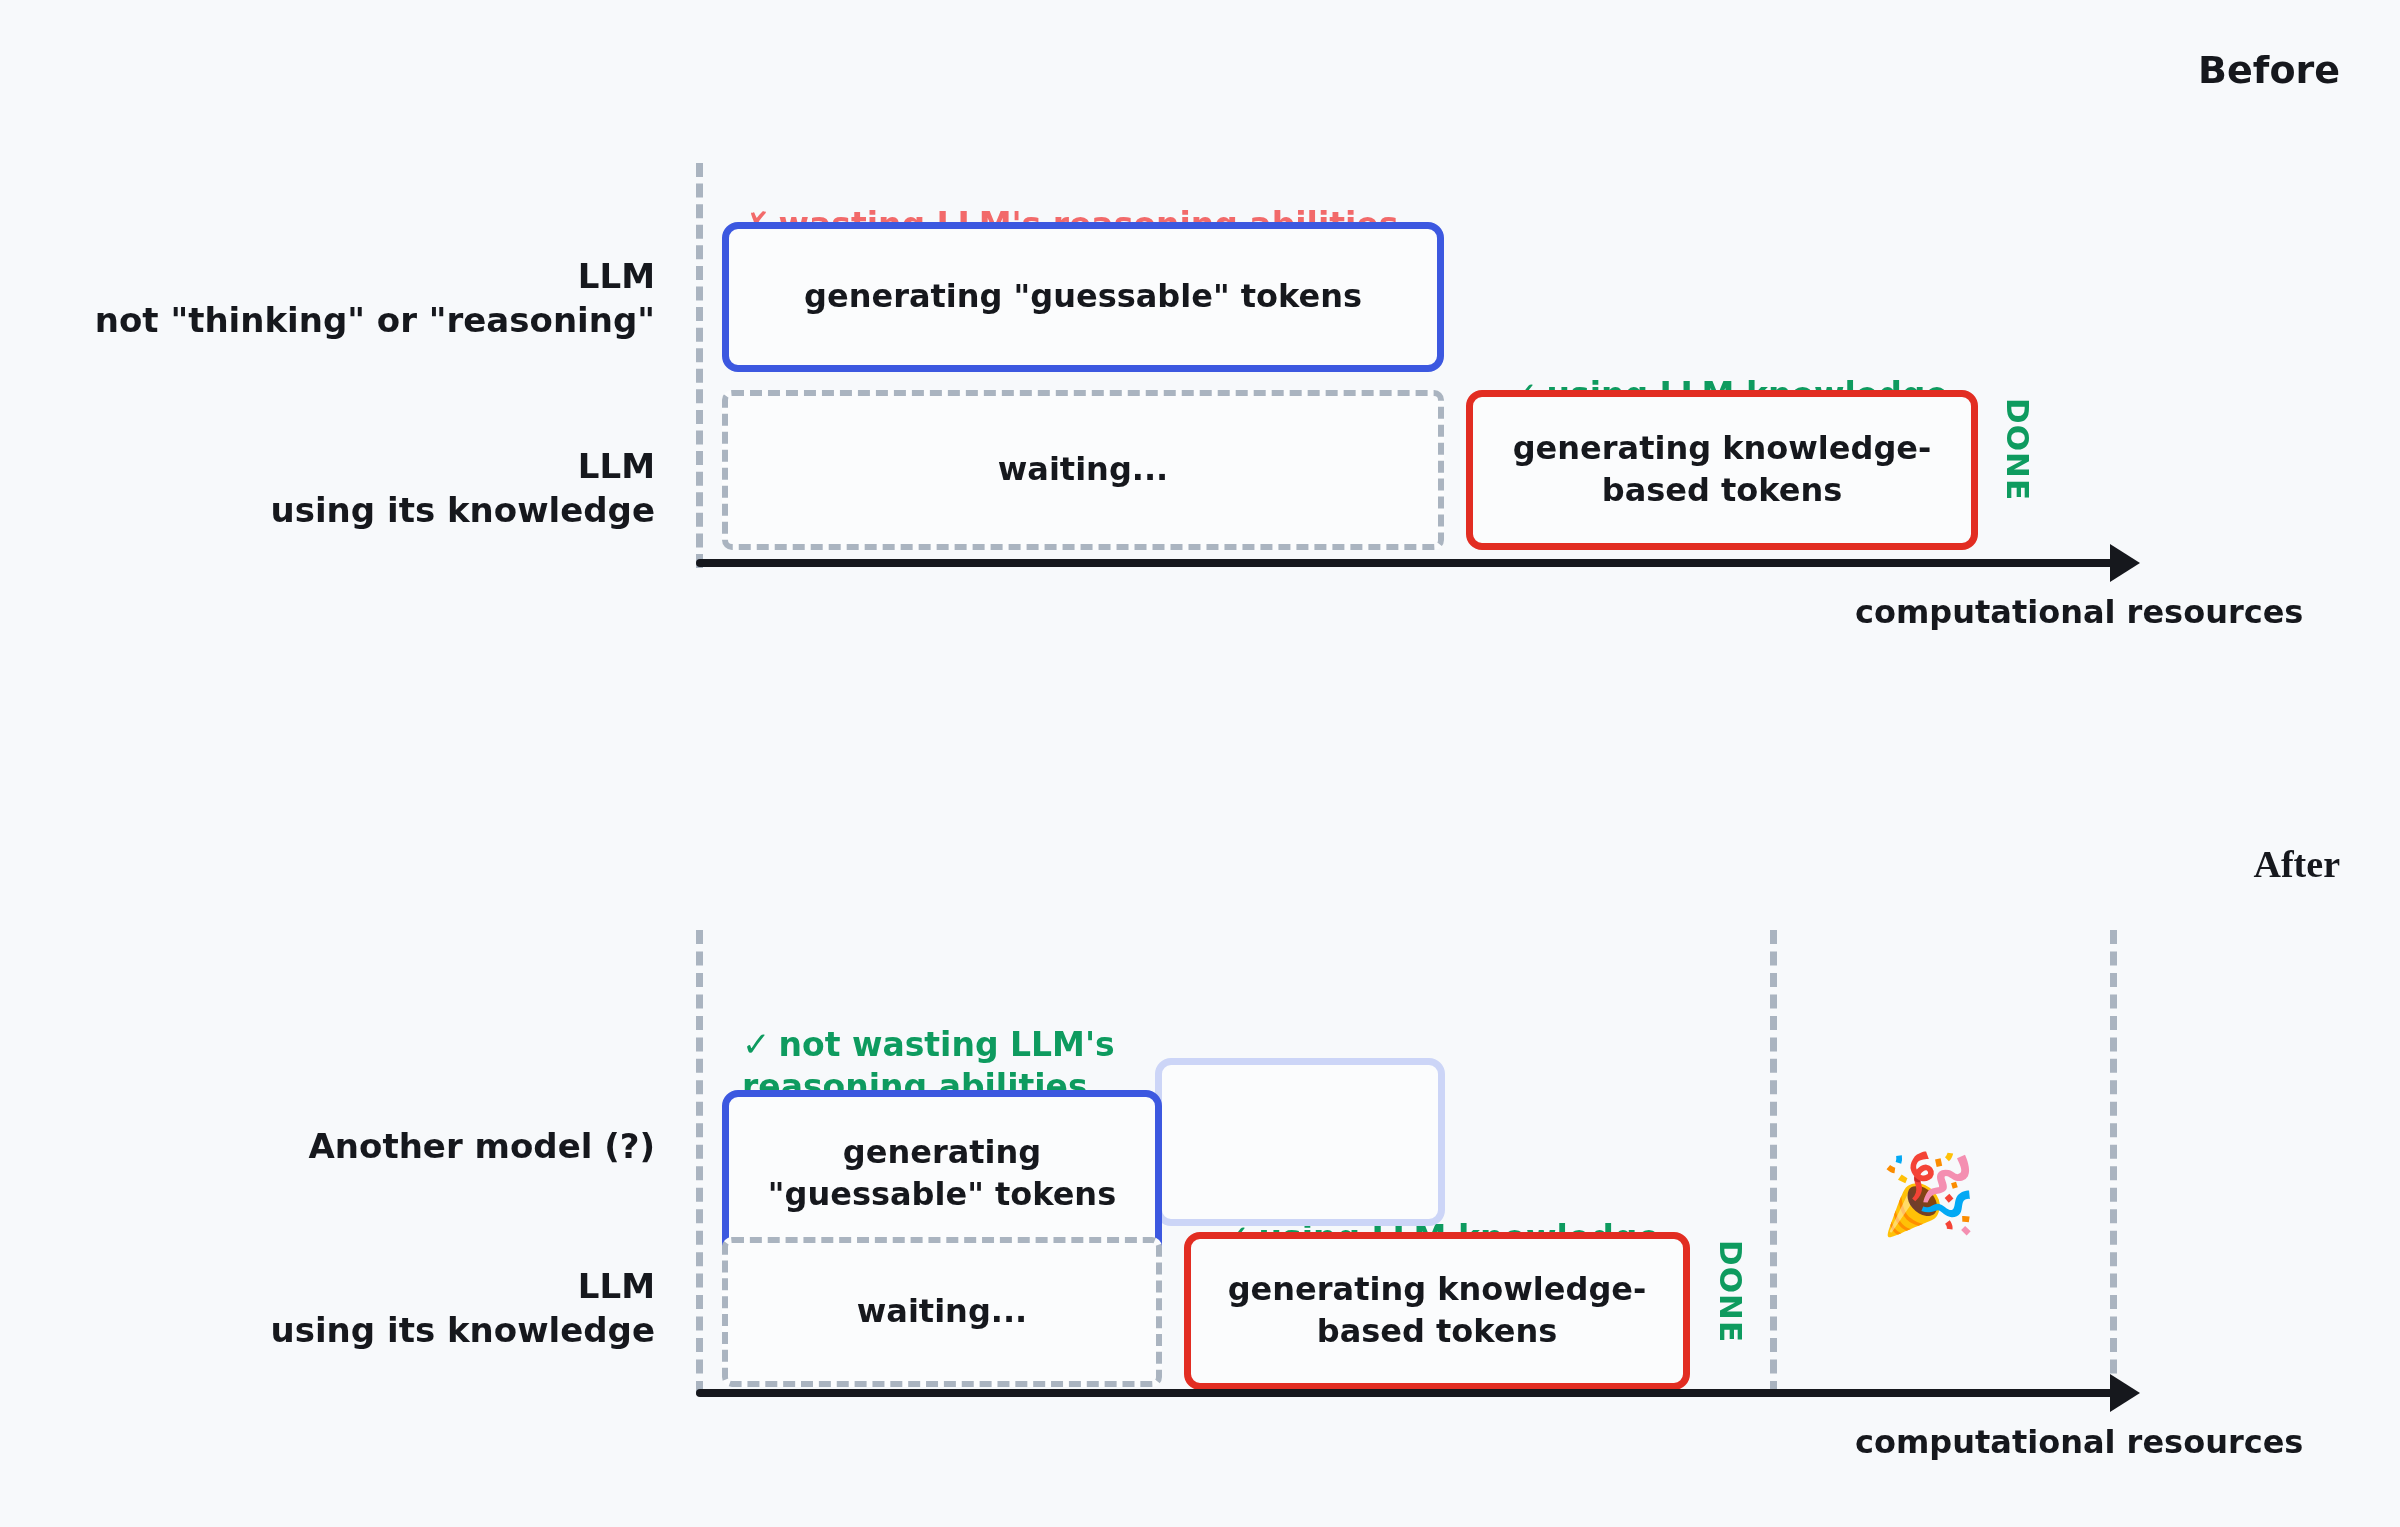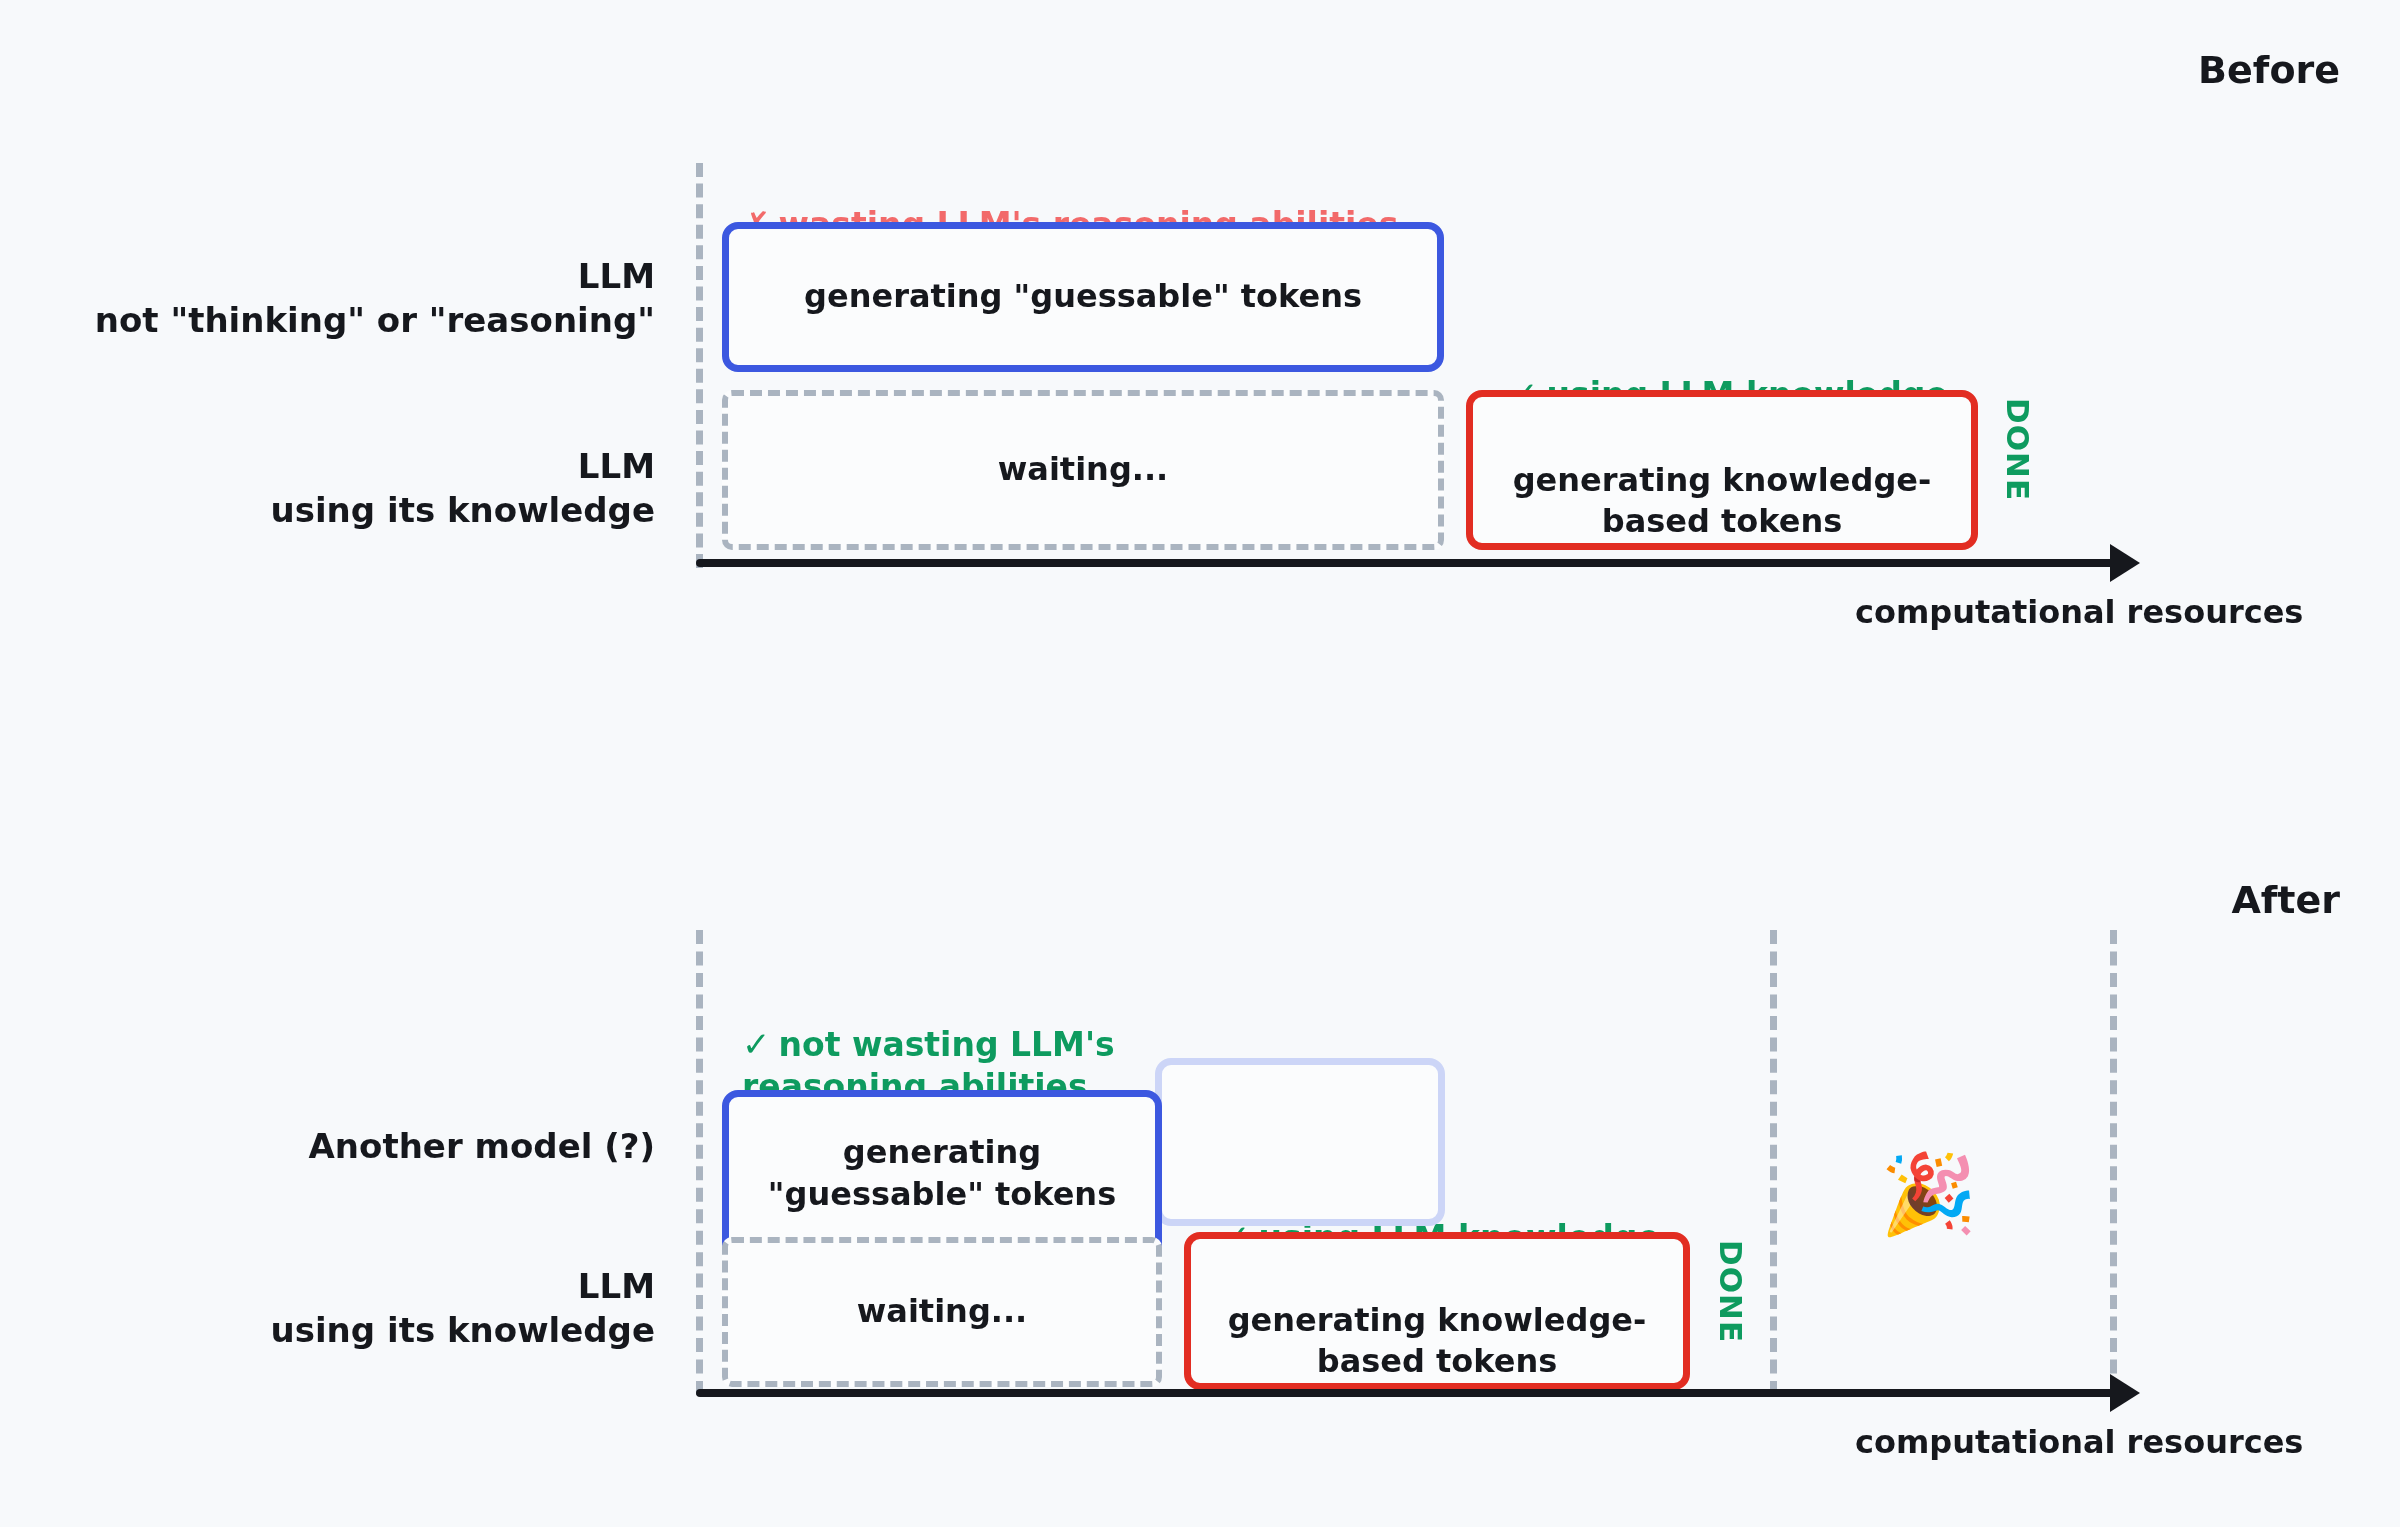--- a/index.html
+++ b/index.html
@@ -63,21 +63,21 @@
   .box-text {
     font-size: 32px;
     font-weight: 700;
     color: #16181d;
     line-height: 1.3;
     white-space: pre-line;
     padding: 0 16px;
   }
   .box.blue        { border: 7px solid #3c58e0; }
   .box.blue-ghost  { border: 7px solid #ccd5f7; border-radius: 16px; }
-  .box.red         { border: 7px solid #e22d22; align-items: flex-end; }
+  .box.red         { border: 7px solid #e22d22; }
   .box.dashed      { border: 6px dashed #aab4c0; border-radius: 10px; text-align: center; }
 
   
   .axis-line {
     height: 8px;
     background: #16181d;
     border-radius: 4px;
   }
   .axis-head {
     width: 0; height: 0;
@@ -149,21 +149,21 @@
   <span class="box-text">generating knowledge-
 based tokens</span>
 </div>
 
 <div class="abs done-label" style="left:2000px; top:398px;">DONE</div>
 
 <div class="abs axis-line" style="left:696px; top:559px; width:1418px;"></div>
 <div class="abs axis-head" style="left:2110px; top:544px;"></div>
 <div class="abs axis-caption" style="left:1855px; top:593px;">computational resources</div>
 
-<div class="abs section-title" style="right:60px; top:878px;">After</div>
+<div class="abs section-title" style="right:60px; top:842px;font-family:Liberation Serif, serif;">After</div>
 
 <div class="abs row-label" style="right:1745px; top:1125px; width:760px;">Another model (?)</div>
 
 <div class="abs row-label" style="right:1745px; top:1265px; width:760px;">LLM
 using its knowledge</div>
 
 <div class="abs annot good" style="left:742px; top:982px; width:560px;">
   <span class="mark">✓</span><span>not wasting LLM's
 reasoning abilities</span>
 </div>

